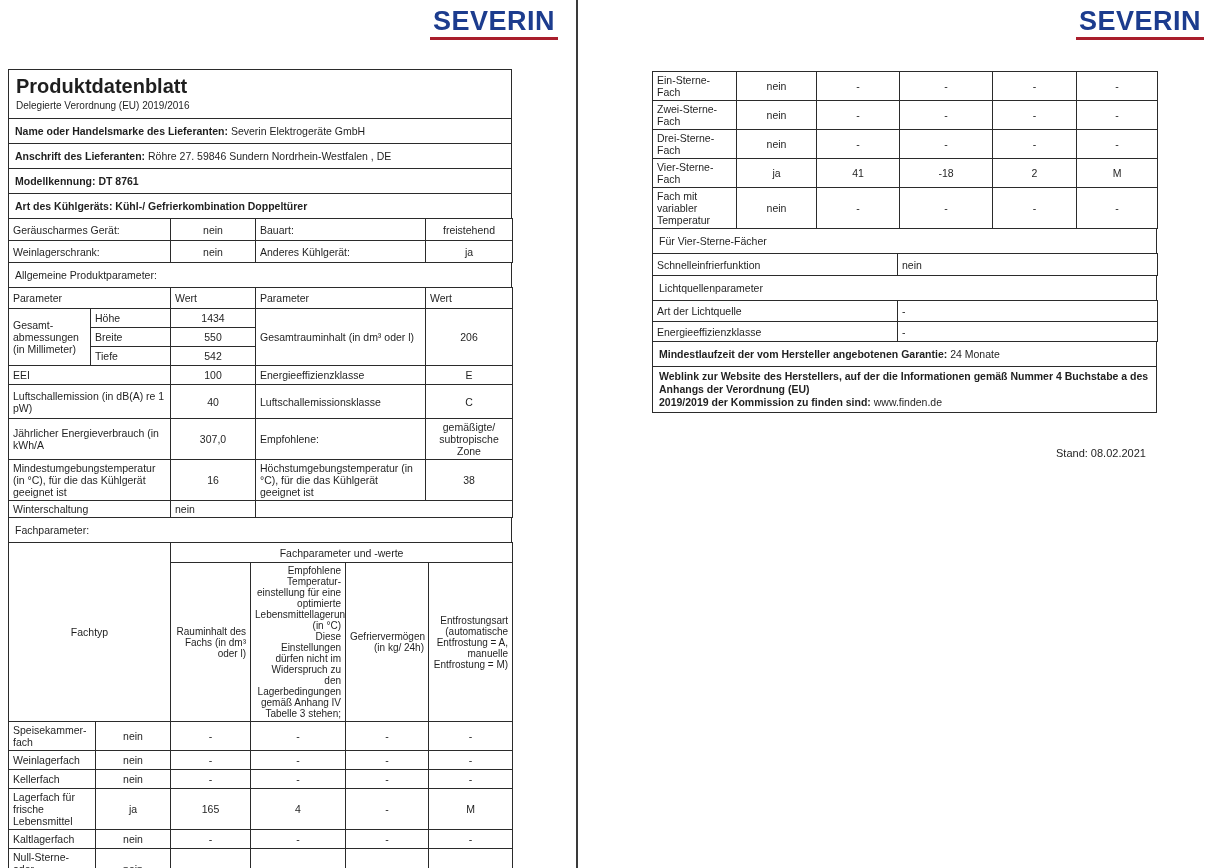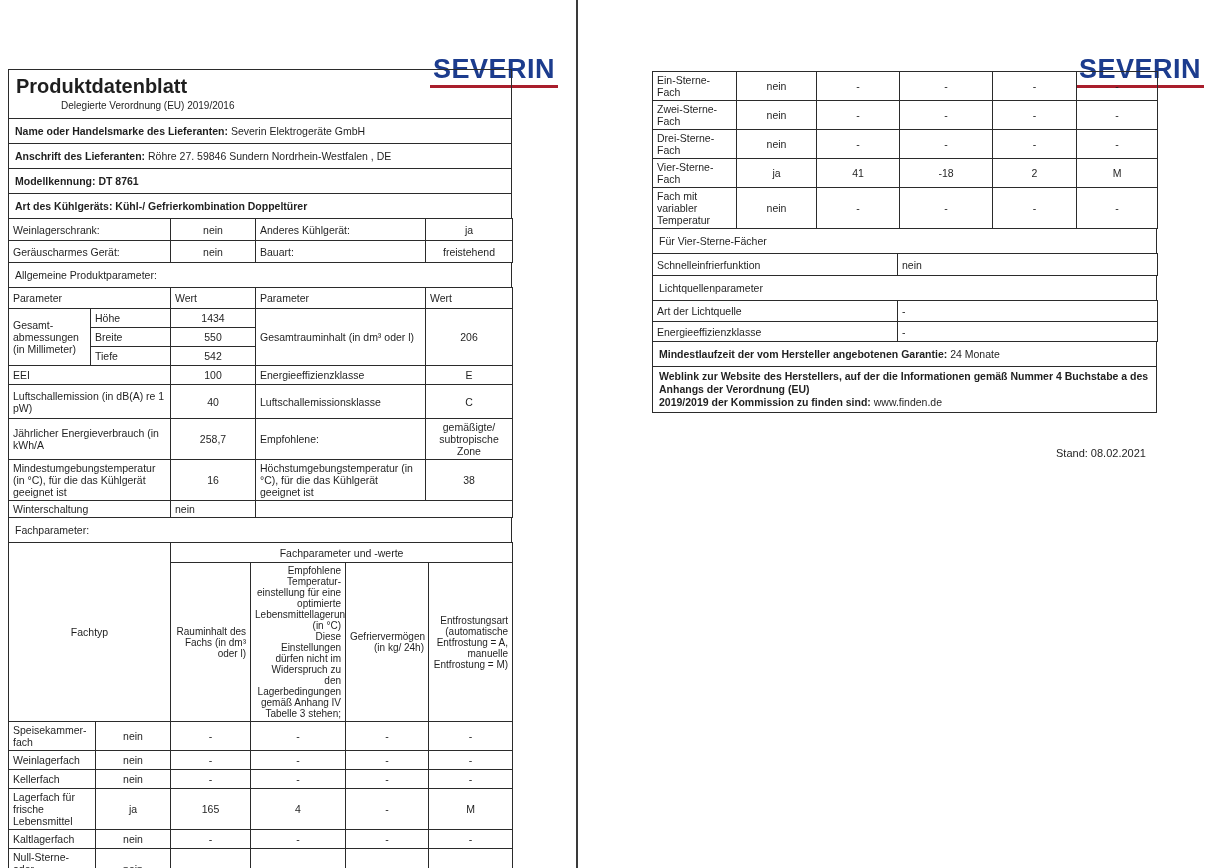--- a/index.html
+++ b/index.html
@@ -3,36 +3,36 @@
 <meta charset="utf-8">
 <style>
   html,body{margin:0;padding:0;}
   body{
     width:1210px;height:868px;position:relative;background:#ffffff;
     font-family:"Liberation Sans", sans-serif;color:#1f1f1f;
   }
   .divider{position:absolute;left:576px;top:0;width:2px;height:868px;background:#3a3a3a;}
   .logo{
     position:absolute;font-weight:bold;font-size:27px;letter-spacing:.5px;
-    color:#1c3c8e;border-bottom:3px solid #a91e2c;padding:0 3px 2px 3px;line-height:1;margin-top:48px;
+    color:#1c3c8e;border-bottom:3px solid #a91e2c;padding:0 3px 2px 3px;line-height:1;
   }
   .logo-left{left:430px;top:8px;}
   .logo-right{left:1076px;top:8px;}
   .page1{position:absolute;left:8px;top:70px;width:504px;}
   .page2{position:absolute;left:652px;top:72px;width:505px;}
   table{border-collapse:collapse;table-layout:fixed;width:100%;margin-top:-1px;}
   td{
     border:1px solid #2b2b2b;padding:2px 4px;font-size:10.5px;line-height:12px;
     vertical-align:middle;overflow:hidden;
   }
   .b{font-weight:bold;}
   .c{text-align:center;}
   .pre{white-space:pre-line;}
   .doc-title{font-size:20px;font-weight:bold;line-height:22px;}
-  .doc-subtitle{font-size:10px;margin-top:3px;margin-left:45px;}
+  .doc-subtitle{font-size:10px;margin-top:3px;}
   .titlebox td{padding:5px 7px 6px 7px;}
   .rowbox td{height:18px;padding:3px 6px;}
   .fach-head{font-size:10px;line-height:11px;text-align:right;}
   .stand{position:absolute;left:1056px;top:447px;font-size:11px;}
   .sechead td{font-weight:normal;height:16px;padding:4px 6px;}
 </style>
 </head>
 <body>
 
 <div class="logo logo-left">SEVERIN</div>
@@ -71,30 +71,30 @@
 
   <table>
     <colgroup>
         <col style="width:162px">
         <col style="width:85px">
         <col style="width:170px">
         <col style="width:87px">
       </colgroup>
     <tbody>
         <tr style="height:22px">
+      <td>Geräuscharmes Gerät:</td>
+      <td class="c">nein</td>
+      <td>Bauart:</td>
+      <td class="c">freistehend</td>
+    </tr>
+    <tr style="height:22px">
       <td>Weinlagerschrank:</td>
       <td class="c">nein</td>
       <td>Anderes Kühlgerät:</td>
       <td class="c">ja</td>
-    </tr>
-    <tr style="height:22px">
-      <td>Geräuscharmes Gerät:</td>
-      <td class="c">nein</td>
-      <td>Bauart:</td>
-      <td class="c">freistehend</td>
     </tr>
   </tbody>
     </table>
 
   <table class="sechead">
     <tbody>
         <tr>
       <td>Allgemeine Produktparameter:</td>
     </tr>
   </tbody>
@@ -161,21 +161,21 @@
       <td class="c">E</td>
     </tr>
     <tr style="height:34px">
       <td>Luftschallemission (in dB(A) re 1 pW)</td>
       <td class="c">40</td>
       <td>Luftschallemissionsklasse</td>
       <td class="c">C</td>
     </tr>
     <tr style="height:38px">
       <td>Jährlicher Energieverbrauch (in kWh/A</td>
-      <td class="c">258,7</td>
+      <td class="c">307,0</td>
       <td>Empfohlene:</td>
       <td class="c">gemäßigte/ subtropische Zone</td>
     </tr>
     <tr style="height:36px">
       <td>Mindestumgebungstemperatur (in °C), für die das Kühlgerät geeignet ist</td>
       <td class="c">16</td>
       <td>Höchstumgebungstemperatur (in °C), für die das Kühlgerät geeignet ist</td>
       <td class="c">38</td>
     </tr>
     <tr style="height:16px">

